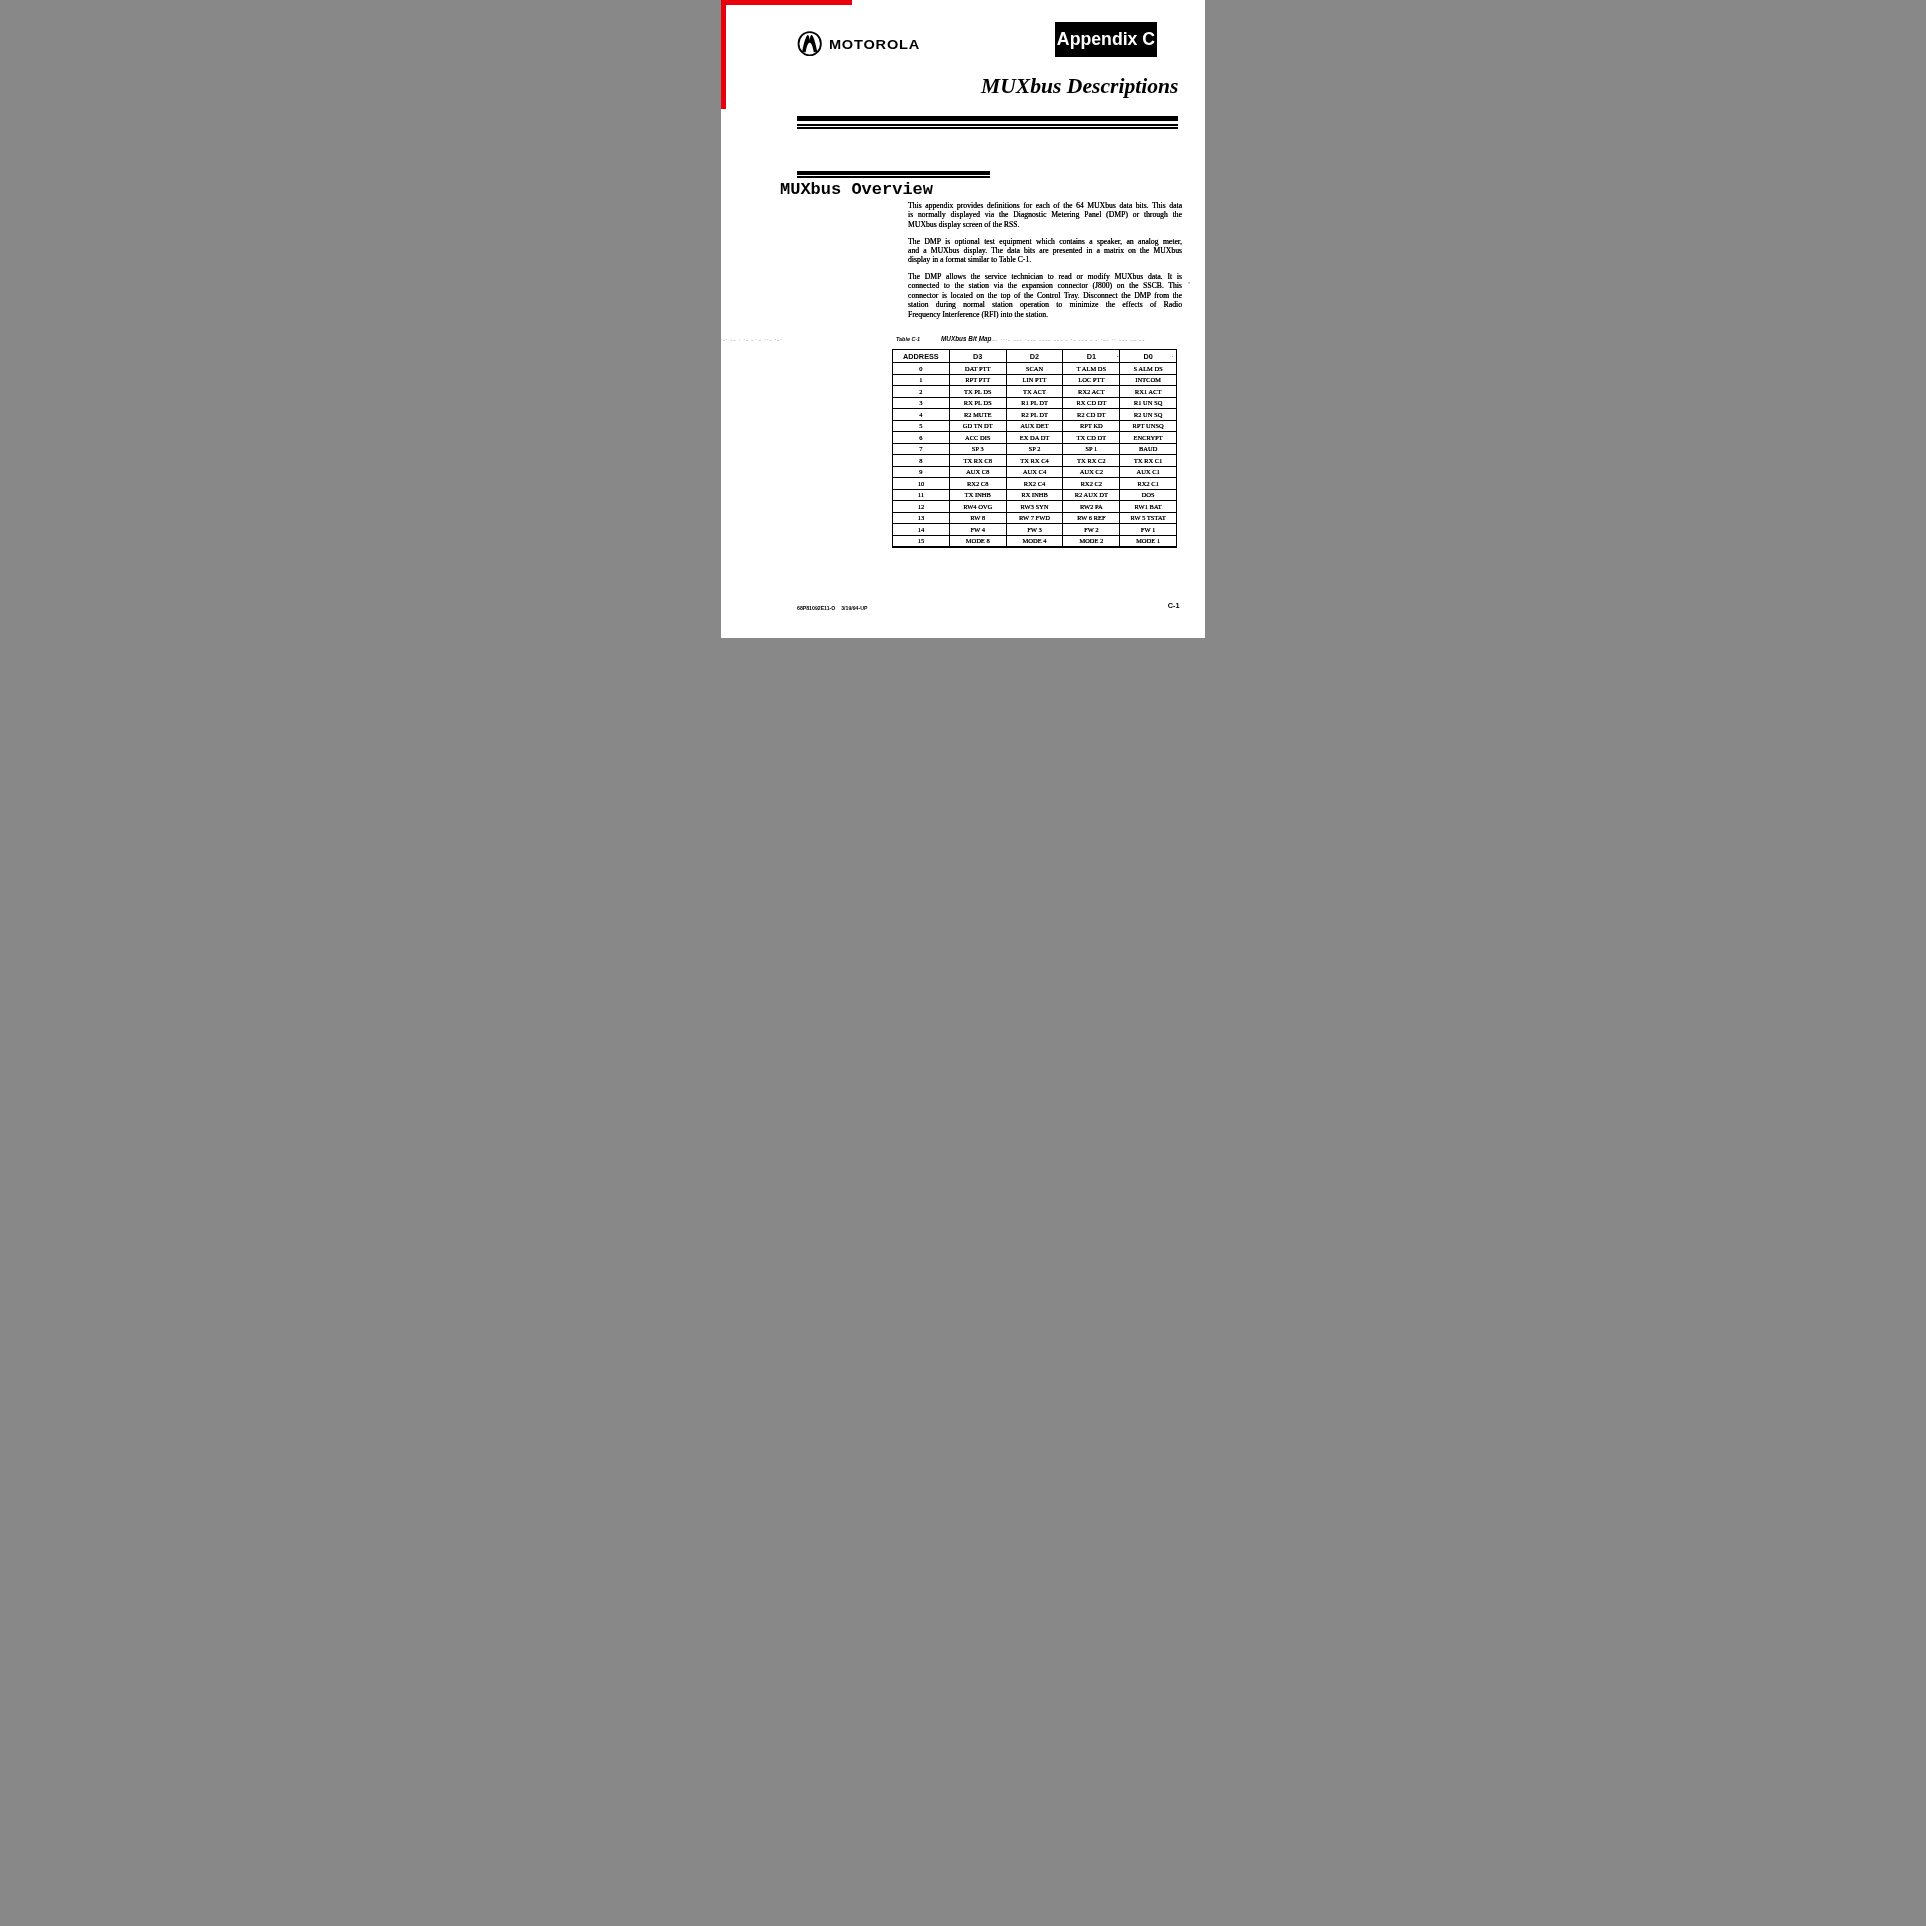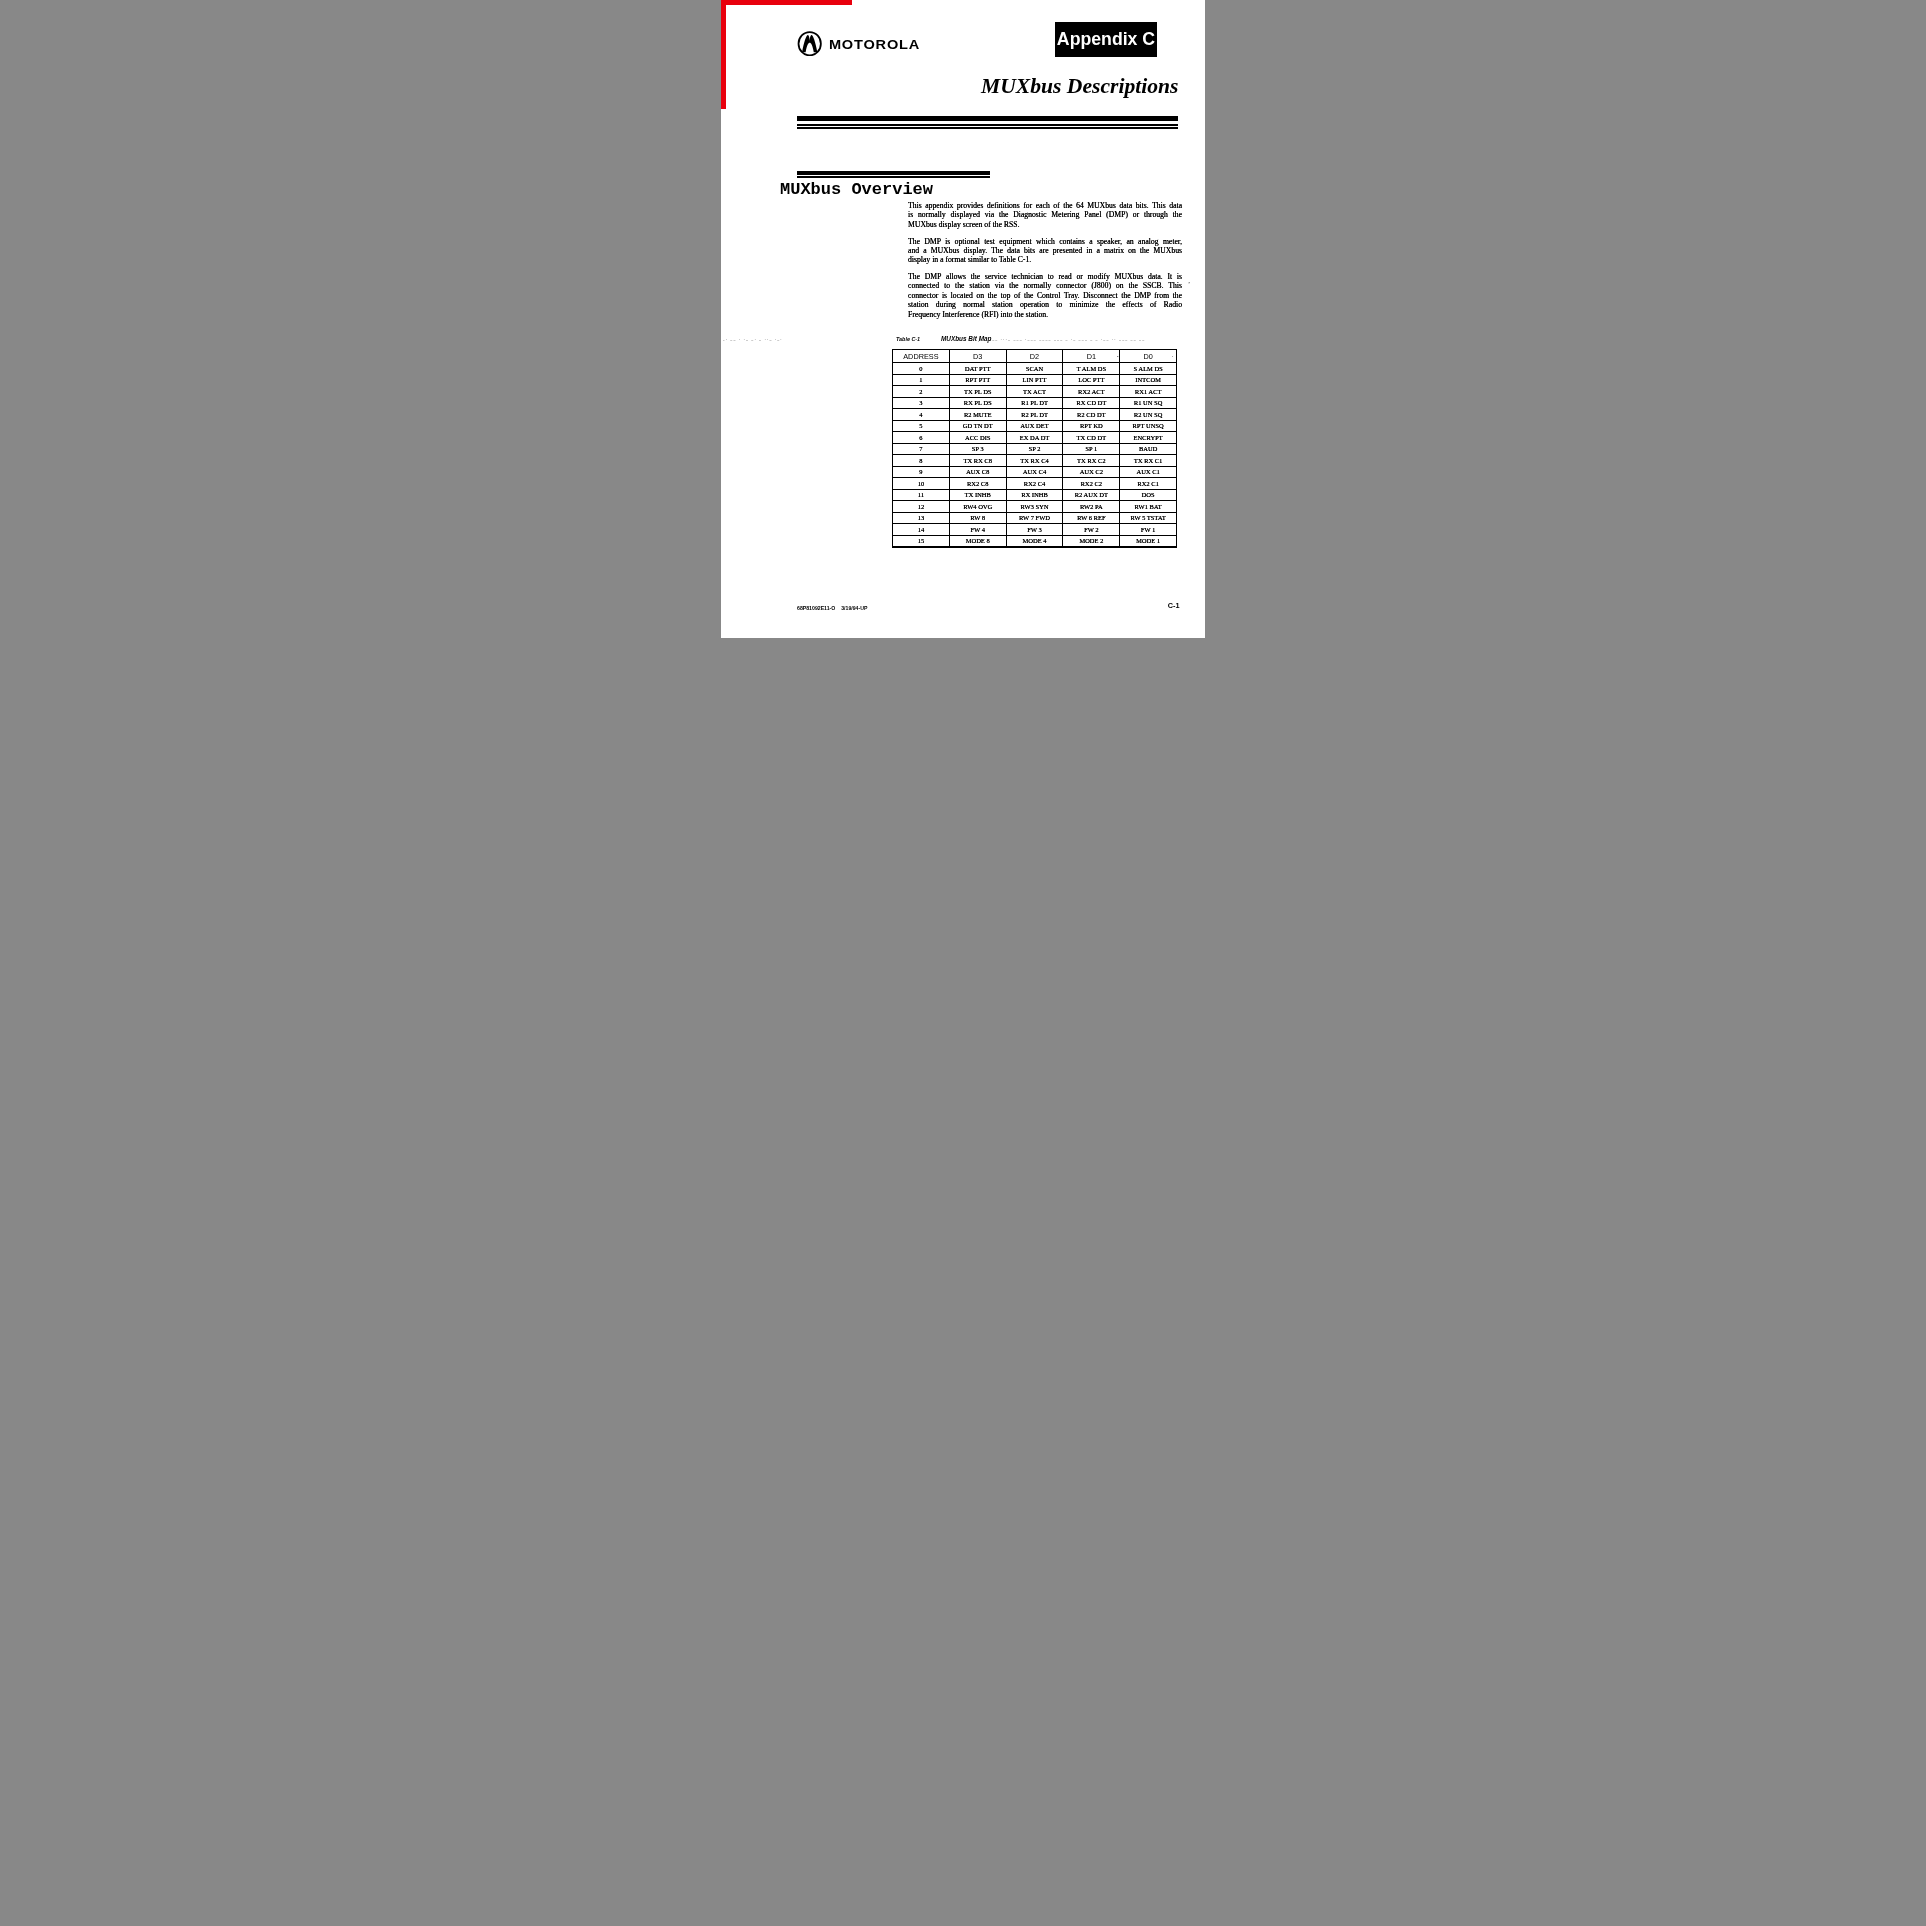--- a/index.html
+++ b/index.html
@@ -65,21 +65,21 @@
   }
   .cap-label { left:175px; top:1.2px; font-size:5.4px; }
   .cap-title { left:220px; top:0px; font-size:6.4px; }
 
   table.bitmap { position:absolute; left:171px; top:349px; width:285px;
     border-collapse:collapse; table-layout:fixed;
     border-left:1.2px solid #000; border-right:1.2px solid #000; border-bottom:2.3px solid #000;
   }
   table.bitmap th {
     border:0.8px solid #000; border-top:1.9px solid #000; border-bottom:1.9px solid #000;
-    height:12px; font-family:"Liberation Sans", sans-serif; font-weight:normal; font-size:7.3px;
+    height:12px; font-family:"Liberation Sans", sans-serif; font-weight:bold; font-size:7.3px;
     text-align:center; vertical-align:middle; padding:0;
   }
   table.bitmap td {
     border:0.8px solid #000; border-top:1.5px solid #000;
     height:10.5px; font-family:"Liberation Serif", serif; font-size:6.5px;
     text-align:center; vertical-align:middle; padding:0;
     text-shadow:0.1px 0 0 #000;
   }
 
   .footer-left {
@@ -133,21 +133,21 @@
         <div class="para-line">is normally displayed via the Diagnostic Metering Panel (DMP) or through the</div>
         <div class="para-line last">MUXbus display screen of the RSS.</div>
       </div>
       <div class="para">
         <div class="para-line">The DMP is optional test equipment which contains a speaker, an analog meter,</div>
         <div class="para-line">and a MUXbus display. The data bits are presented in a matrix on the MUXbus</div>
         <div class="para-line last">display in a format similar to Table C-1.</div>
       </div>
       <div class="para">
         <div class="para-line">The DMP allows the service technician to read or modify MUXbus data. It is</div>
-        <div class="para-line">connected to the station via the normally connector (J800) on the SSCB. This</div>
+        <div class="para-line">connected to the station via the expansion connector (J800) on the SSCB. This</div>
         <div class="para-line">connector is located on the top of the Control Tray. Disconnect the DMP from the</div>
         <div class="para-line">station during normal station operation to minimize the effects of Radio</div>
         <div class="para-line last">Frequency Interference (RFI) into the station.</div>
       </div>
     </div>
 
   <div class="caption-row">
     <span class="cap-dashes left">–· –– · ·– –· – ··– ·–·</span>
     <span class="cap-label">Table C-1</span>
     <span class="cap-title">MUXbus Bit Map</span>

